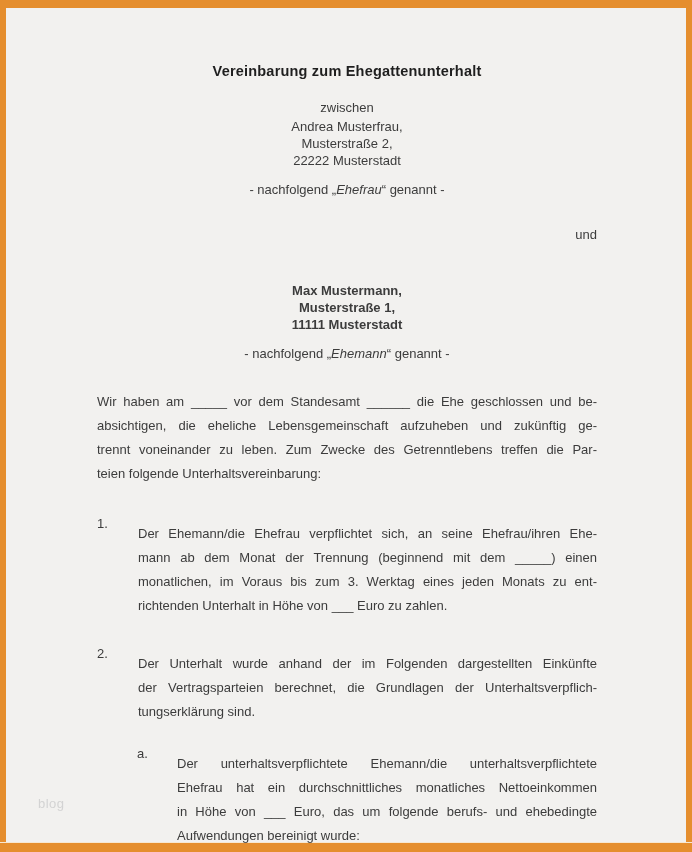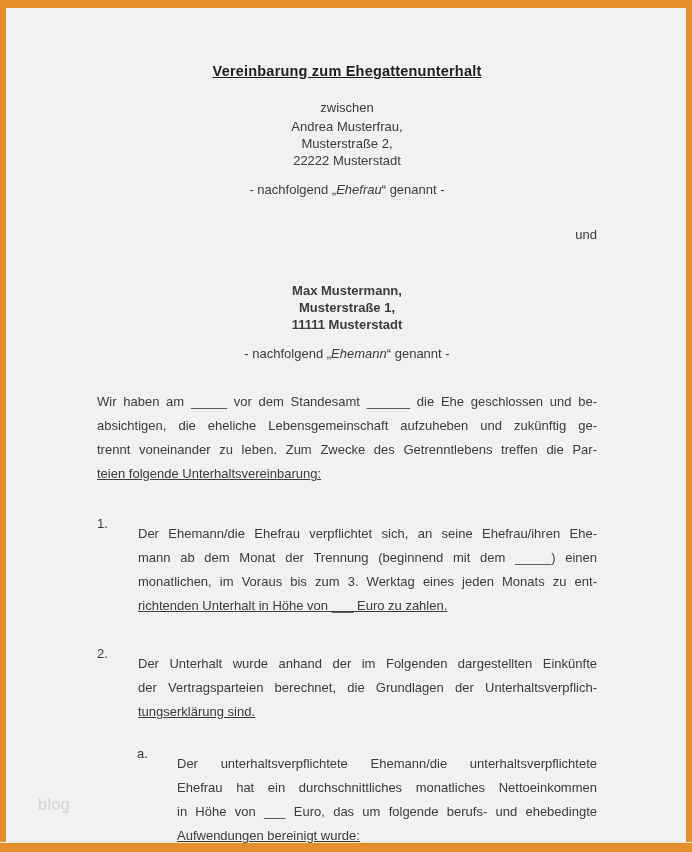--- a/index.html
+++ b/index.html
@@ -26,44 +26,43 @@
   .doc{
     position:absolute;top:8px;left:6px;right:6px;bottom:9px;
     box-sizing:border-box;
     padding:54px 89px 0 91px;
   }
   .center{text-align:center;}
   .title{
     font-weight:bold;font-size:14.5px;line-height:18px;
     color:var(--title-ink);
     letter-spacing:0.2px;
-    text-decoration:underline;
   }
   .between{margin-top:19px;line-height:17px;}
   .addr{margin-top:2px;line-height:17px;}
   .alias{margin-top:12px;line-height:17px;}
   .alias em{font-style:italic;}
   .conj{margin-top:28px;line-height:17px;text-align:right;}
   .addr.second{margin-top:39px;font-weight:bold;}
 
   .para{margin-top:28px;line-height:24px;}
   .jline{text-align:justify;text-align-last:justify;}
-  .jline:last-child{text-align-last:left;text-decoration:underline;}
+  .jline:last-child{text-align-last:left;}
 
   .clause{display:flex;line-height:24px;}
   .clause .marker{flex:0 0 41px;}
   .clause .ctext{flex:1;min-width:0;margin-top:10px;}
   .clause.level-1{margin-top:26px;}
   .clause.level-1b{margin-top:24px;}
   .clause.level-2{margin-top:18px;margin-left:40px;}
   .clause.level-2 .marker{flex:0 0 40px;}
 
   .watermark{
     position:absolute;left:38px;top:796px;
-    font-size:16px;color:var(--watermark);
+    font-size:13px;color:var(--watermark);
     letter-spacing:0.5px;
   }
 </style>
 </head>
 <body>
 
 <div class="frame top"></div>
 <div class="frame left"></div>
 <div class="frame right"></div>
 <div class="frame bottom"></div>

